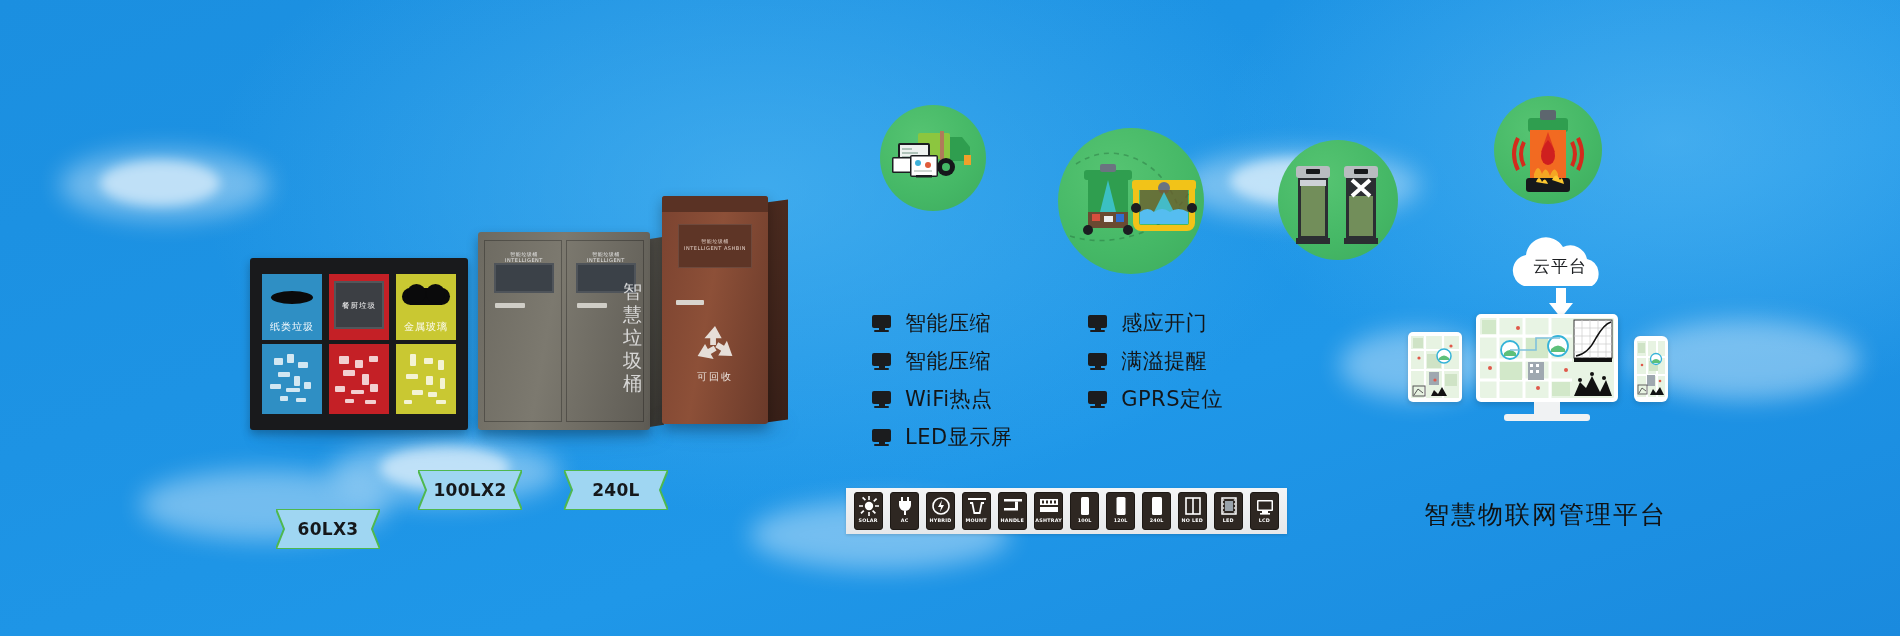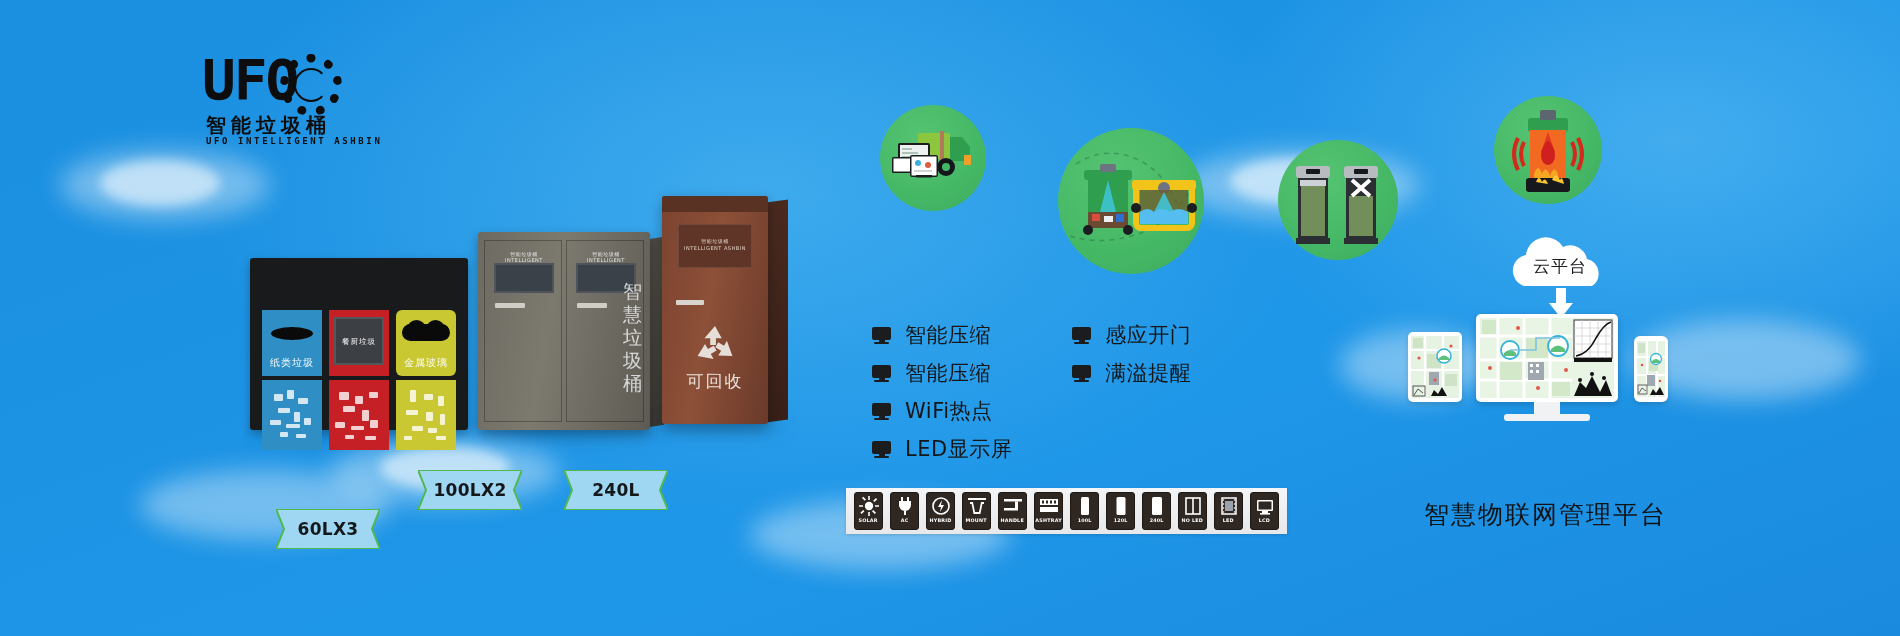--- a/index.html
+++ b/index.html
@@ -49,21 +49,21 @@
 
   
   .bin-shadow { position: absolute; border-radius: 50%; background: rgba(10,60,110,0.18); filter: blur(9px); }
 
   #bin-triple { position: absolute; left: 250px; top: 258px; width: 218px; height: 172px; }
   #bin-triple .frame {
     position: absolute; inset: 0; background: #191a1c;
     border-radius: 3px; box-shadow: 0 4px 10px rgba(0,0,0,0.28);
   }
   #bin-triple .cell {
-    position: absolute; top: 16px; width: 60px; height: 140px; margin-top: 36px;
+    position: absolute; top: 16px; width: 60px; height: 140px;
   }
   .cell .upper { position: absolute; top: 0; left: 0; right: 0; height: 66px; }
   .cell .lower { position: absolute; top: 70px; left: 0; right: 0; height: 70px; }
   .cell .slot-oval {
     position: absolute; left: 9px; top: 17px; width: 42px; height: 13px;
     background: #0a0a0b; border-radius: 50%;
   }
   .cell .slot-cloud {
     position: absolute; left: 6px; top: 14px; width: 48px; height: 17px;
     background: #0a0a0b; border-radius: 9px;
@@ -137,42 +137,42 @@
     position: absolute; left: 16px; top: 42px; width: 74px; text-align: center;
     font-size: 5px; color: #e2cfc6; line-height: 7px; letter-spacing: .5px;
   }
   #bin-brown .handle {
     position: absolute; left: 14px; top: 104px; width: 28px; height: 5px;
     background: #d8d4cd; border-radius: 1px;
   }
   #bin-brown .recy { position: absolute; left: 30px; top: 128px; width: 46px; height: 44px; }
   #bin-brown .recy-cap {
     position: absolute; left: 0; right: 0; top: 174px; text-align: center;
-    font-size: 17px; color: #e9e0da; letter-spacing: 2px;
+    font-size: 10px; color: #e9e0da; letter-spacing: 2px;
   }
 
   
   .cap-banner {
     position: absolute; width: 104px; height: 40px;
     display: flex; align-items: center; justify-content: center;
   }
   .cap-banner svg { position: absolute; inset: 0; width: 100%; height: 100%; }
   .cap-banner span {
     position: relative; font-size: 17px; font-weight: 700; color: #15181b;
     letter-spacing: .3px;
   }
 
   
   .gcircle {
     position: absolute; border-radius: 50%;
     background: radial-gradient(circle at 38% 32%, #56c472 0%, #45b866 58%, #3dab5d 100%);
   }
 
   
-  #features { position: absolute; left: 872px; top: 320px; display: flex; gap: 60px; }
+  #features { position: absolute; left: 872px; top: 308px; display: flex; gap: 76px; }
   .fcol { display: flex; flex-direction: column; gap: 8px; }
   .frow { display: flex; align-items: center; gap: 14px; height: 30px; }
   .mon {
     width: 19px; height: 16px; position: relative; flex: 0 0 auto;
   }
   .mon .scr { width: 19px; height: 13px; background: #1b1c1e; border-radius: 2px; }
   .mon .stand {
     position: absolute; left: 6.5px; top: 12px; width: 6px; height: 4px; background: #1b1c1e;
   }
   .mon::after {
@@ -253,27 +253,20 @@
   <div class="cloud" style="left:100px; top:160px; width:120px; height:46px;"></div>
   <div class="cloud soft" style="left:330px; top:440px; width:230px; height:64px;"></div>
   <div class="cloud" style="left:380px; top:446px; width:130px; height:44px;"></div>
   <div class="cloud soft" style="left:140px; top:470px; width:250px; height:70px;"></div>
   <div class="cloud soft" style="left:1180px; top:150px; width:240px; height:70px;"></div>
   <div class="cloud" style="left:1230px; top:158px; width:130px; height:46px;"></div>
   <div class="cloud soft" style="left:1630px; top:320px; width:230px; height:80px;"></div>
   <div class="cloud soft" style="left:1340px; top:330px; width:150px; height:70px;"></div>
   <div class="cloud soft" style="left:750px; top:500px; width:260px; height:70px;"></div>
 
-  <div id="logo">
-    <div class="ufo-txt">UFO</div>
-    <div class="ring"></div>
-    <div class="ring-inner"></div>
-    <div class="cn">智能垃圾桶</div>
-    <div class="en">UFO INTELLIGENT ASHBIN</div>
-  </div>
 
   <div class="bin-shadow" style="left:256px; top:424px; width:210px; height:18px;"></div>
   <div id="bin-triple">
     <div class="frame"></div>
     <div class="cell" style="left:12px;">
       <div class="upper" style="background:#2f8fc4;">
         <div class="slot-oval"></div>
         <div class="cap">纸类垃圾</div>
       </div>
       <div class="lower" style="background:#2f8fc4;">
@@ -306,21 +299,21 @@
           <i style="left:33px;top:30px;width:7px;height:11px;"></i>
             <i style="left:6px;top:42px;width:10px;height:6px;"></i>
           <i style="left:22px;top:46px;width:13px;height:4px;"></i>
             <i style="left:41px;top:40px;width:8px;height:8px;"></i>
           <i style="left:16px;top:55px;width:9px;height:4px;"></i>
             <i style="left:36px;top:56px;width:11px;height:4px;"></i>
         </div>
       </div>
     </div>
     <div class="cell" style="left:146px;">
-      <div class="upper" style="background:#c9c832;border-radius:6px;">
+      <div class="upper" style="background:#c9c832;">
         <div class="slot-cloud"></div>
         <div class="cap">金属玻璃</div>
       </div>
       <div class="lower" style="background:#c9c832;">
         <div class="litter">
           <i style="left:14px;top:10px;width:6px;height:12px;"></i>
             <i style="left:28px;top:14px;width:9px;height:6px;"></i>
           <i style="left:42px;top:16px;width:6px;height:10px;"></i>
             <i style="left:10px;top:30px;width:12px;height:5px;"></i>
           <i style="left:30px;top:32px;width:7px;height:9px;"></i>
@@ -527,20 +520,27 @@
           </div>
         <div class="ftxt">感应开门</div>
       </div>
       <div class="frow">
         <div class="mon">
             <div class="scr"></div>
             <div class="stand"></div>
           </div>
         <div class="ftxt">满溢提醒</div>
       </div>
+      <div class="frow">
+        <div class="mon">
+            <div class="scr"></div>
+            <div class="stand"></div>
+          </div>
+        <div class="ftxt">GPRS定位</div>
+      </div>
     </div>
   </div>
 
   <div id="spec-strip">
     <div class="spec">
       <div class="glyph">
         <svg viewBox="0 0 22 22" width="22" height="22">
             <g fill="#fff">
               <circle cx="11" cy="11" r="4.2"></circle>
         <path d="M10.2 1h1.6v4h-1.6zM10.2 17h1.6v4h-1.6zM1 10.2h4v1.6H1zM17 10.2h4v1.6h-4z"></path>

